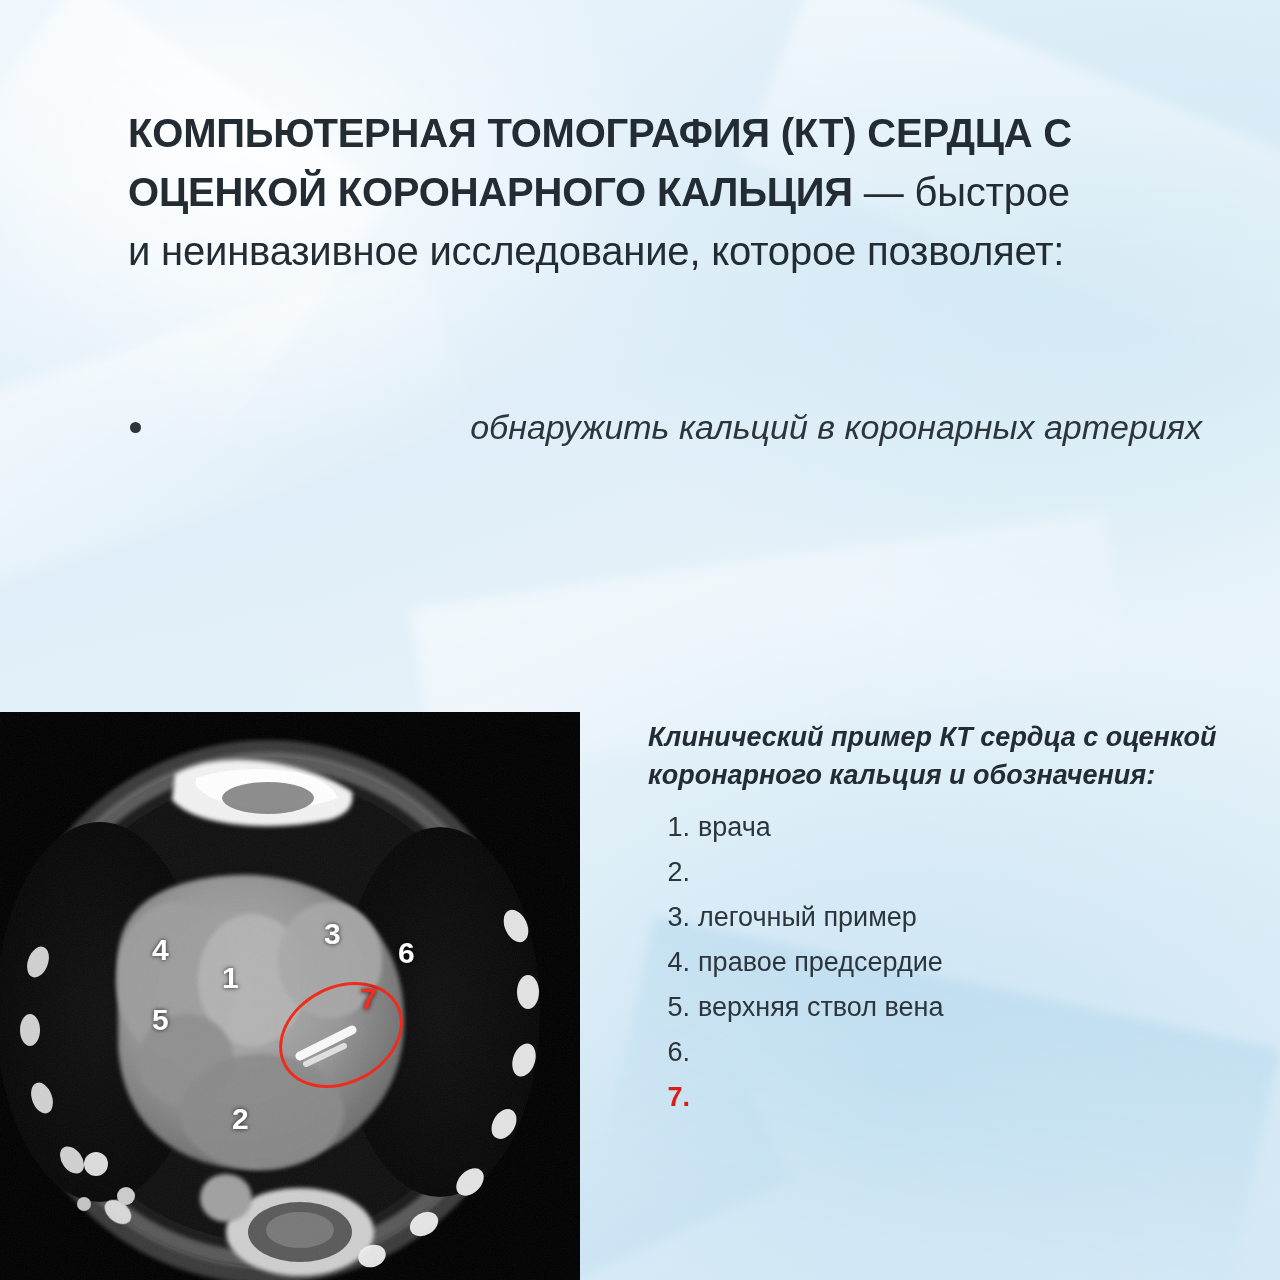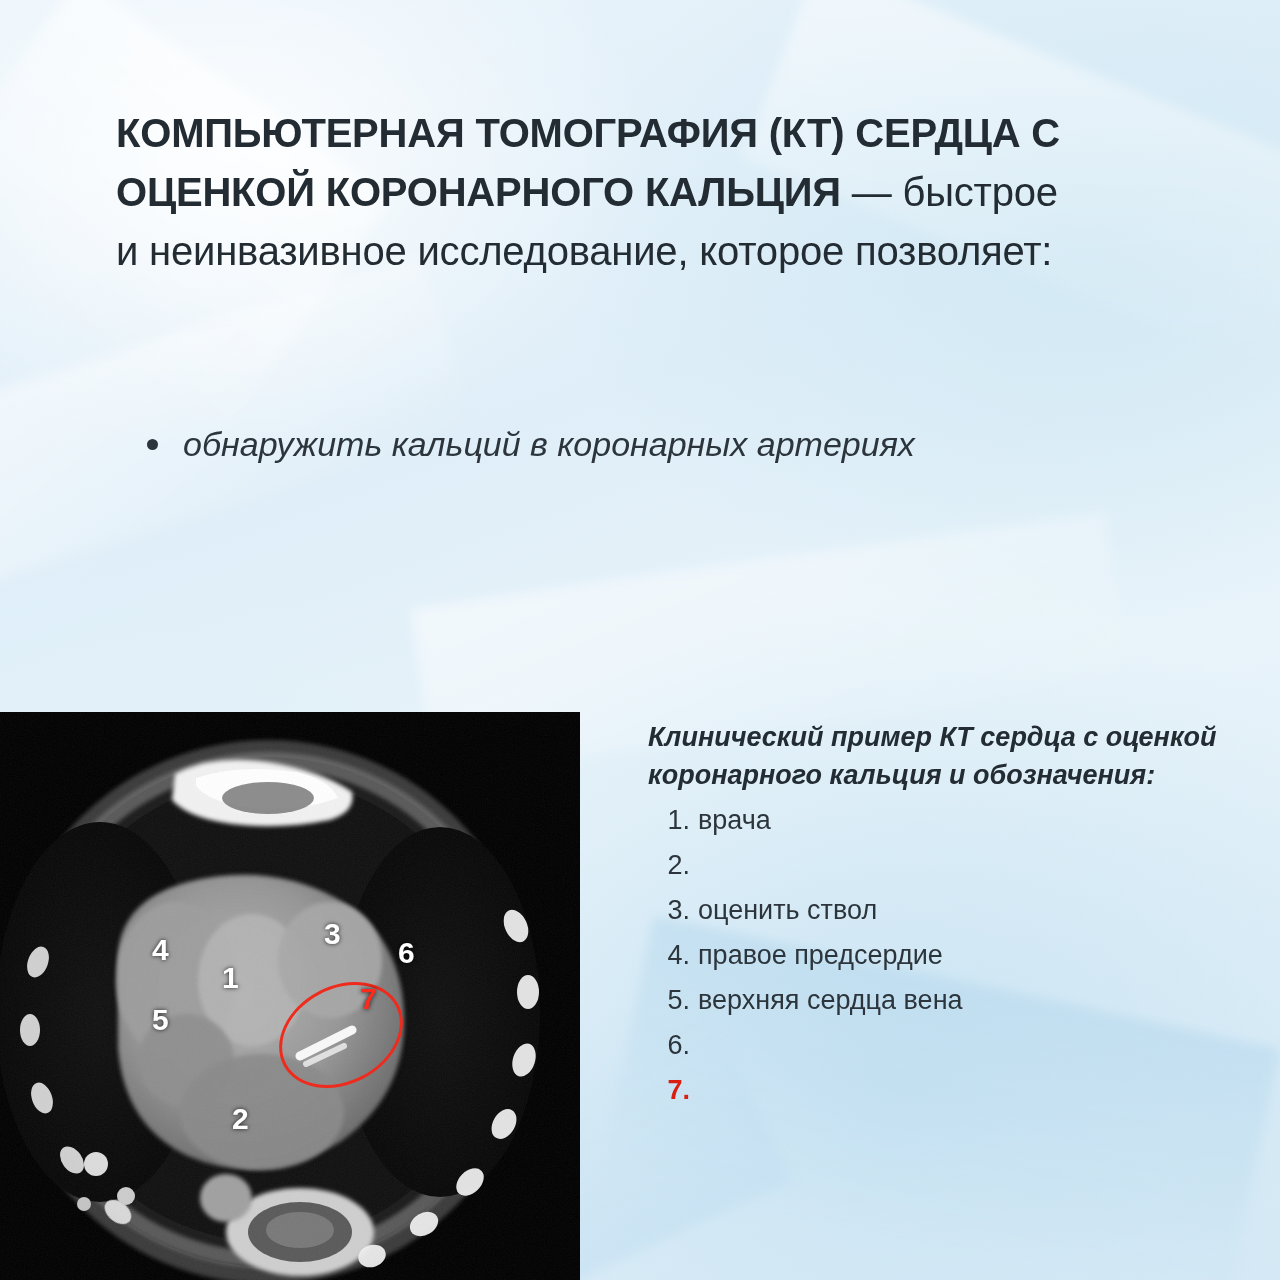--- a/index.html
+++ b/index.html
@@ -47,21 +47,21 @@
   .content {
     position: relative;
     z-index: 3;
     width: 1280px;
     height: 1280px;
   }
 
   
   .headline {
     position: absolute;
-    left: 116px;
+    left: 128px;
     top: 104px;
     width: 960px;
     font-size: 40px;
     line-height: 1.47;
     color: #232c33;
     letter-spacing: -0.2px;
   }
   .headline .strong {
     font-weight: bold;
     text-transform: uppercase;
@@ -70,22 +70,23 @@
     font-weight: normal;
   }
 
   
   .bullets {
     position: absolute;
     left: 122px;
     top: 405px;
     width: 1080px;
     list-style: none;
-    margin: 17px;
+    margin: 0;
     padding: 0;
+    text-align: right;
   }
   .bullets li {
     position: relative;
     padding-left: 44px;
     margin-bottom: 22px;
     font-size: 34px;
     font-style: italic;
     line-height: 1.33;
     color: #2c353c;
   }
@@ -139,21 +140,21 @@
     left: 648px;
     top: 718px;
     width: 600px;
   }
   .legend-title {
     font-size: 27px;
     font-weight: bold;
     font-style: italic;
     color: #232c33;
     line-height: 1.42;
-    margin: 0 0 5px 0;
+    margin: 0 0 12px 0;
   }
   .legend-list {
     margin: 0;
     padding: 0;
     list-style: none;
   }
   .legend-list li {
     display: flex;
     align-items: baseline;
     font-size: 27px;
@@ -301,29 +302,29 @@
       <ol class="legend-list">
         <li>
           <span class="num">1.</span>
           <span class="lbl">врача</span>
         </li>
         <li>
           <span class="num">2.</span>
         </li>
         <li>
           <span class="num">3.</span>
-          <span class="lbl">оценить ствол</span>
+          <span class="lbl">легочный пример</span>
         </li>
         <li>
           <span class="num">4.</span>
           <span class="lbl">правое предсердие</span>
         </li>
         <li>
           <span class="num">5.</span>
-          <span class="lbl">верхняя сердца вена</span>
+          <span class="lbl">верхняя ствол вена</span>
         </li>
         <li>
           <span class="num">6.</span>
         </li>
         <li class="highlight">
           <span class="num">7.</span>
         </li>
       </ol>
     </div>
 

